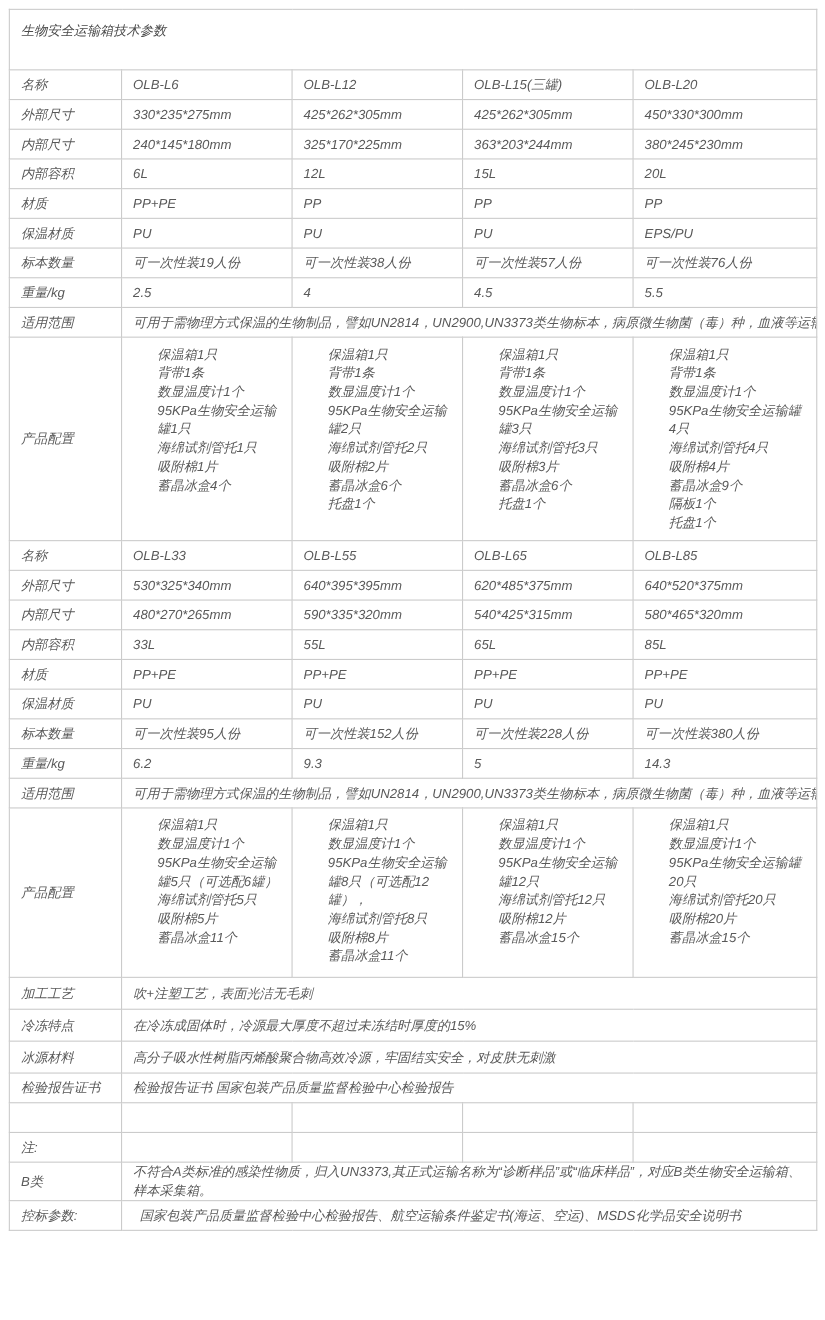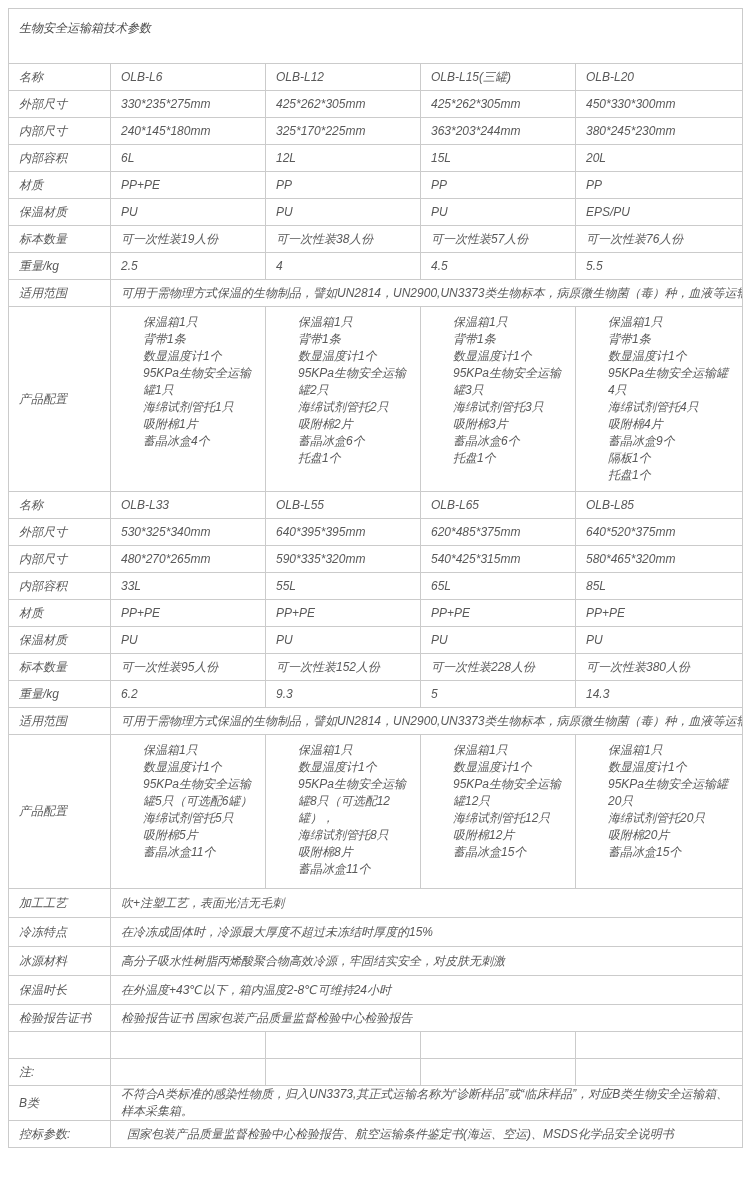--- a/index.html
+++ b/index.html
@@ -229,24 +229,20 @@
     <td colspan="4">吹+注塑工艺，表面光洁无毛刺</td>
   </tr>
   <tr class="fr">
     <td>冷冻特点</td>
     <td colspan="4">在冷冻成固体时，冷源最大厚度不超过未冻结时厚度的15%</td>
   </tr>
   <tr class="fr">
     <td>冰源材料</td>
     <td colspan="4">高分子吸水性树脂丙烯酸聚合物高效冷源，牢固结实安全，对皮肤无刺激</td>
   </tr>
-  <tr class="fr">
-    <td>保温时长</td>
-    <td colspan="4">在外温度+43℃以下，箱内温度2-8℃可维持24小时</td>
-  </tr>
   <tr class="fs">
     <td>检验报告证书</td>
     <td colspan="4">检验报告证书 国家包装产品质量监督检验中心检验报告</td>
   </tr>
   <tr class="fs">
     <td></td>
     <td></td>
     <td></td>
     <td></td>
     <td></td>

